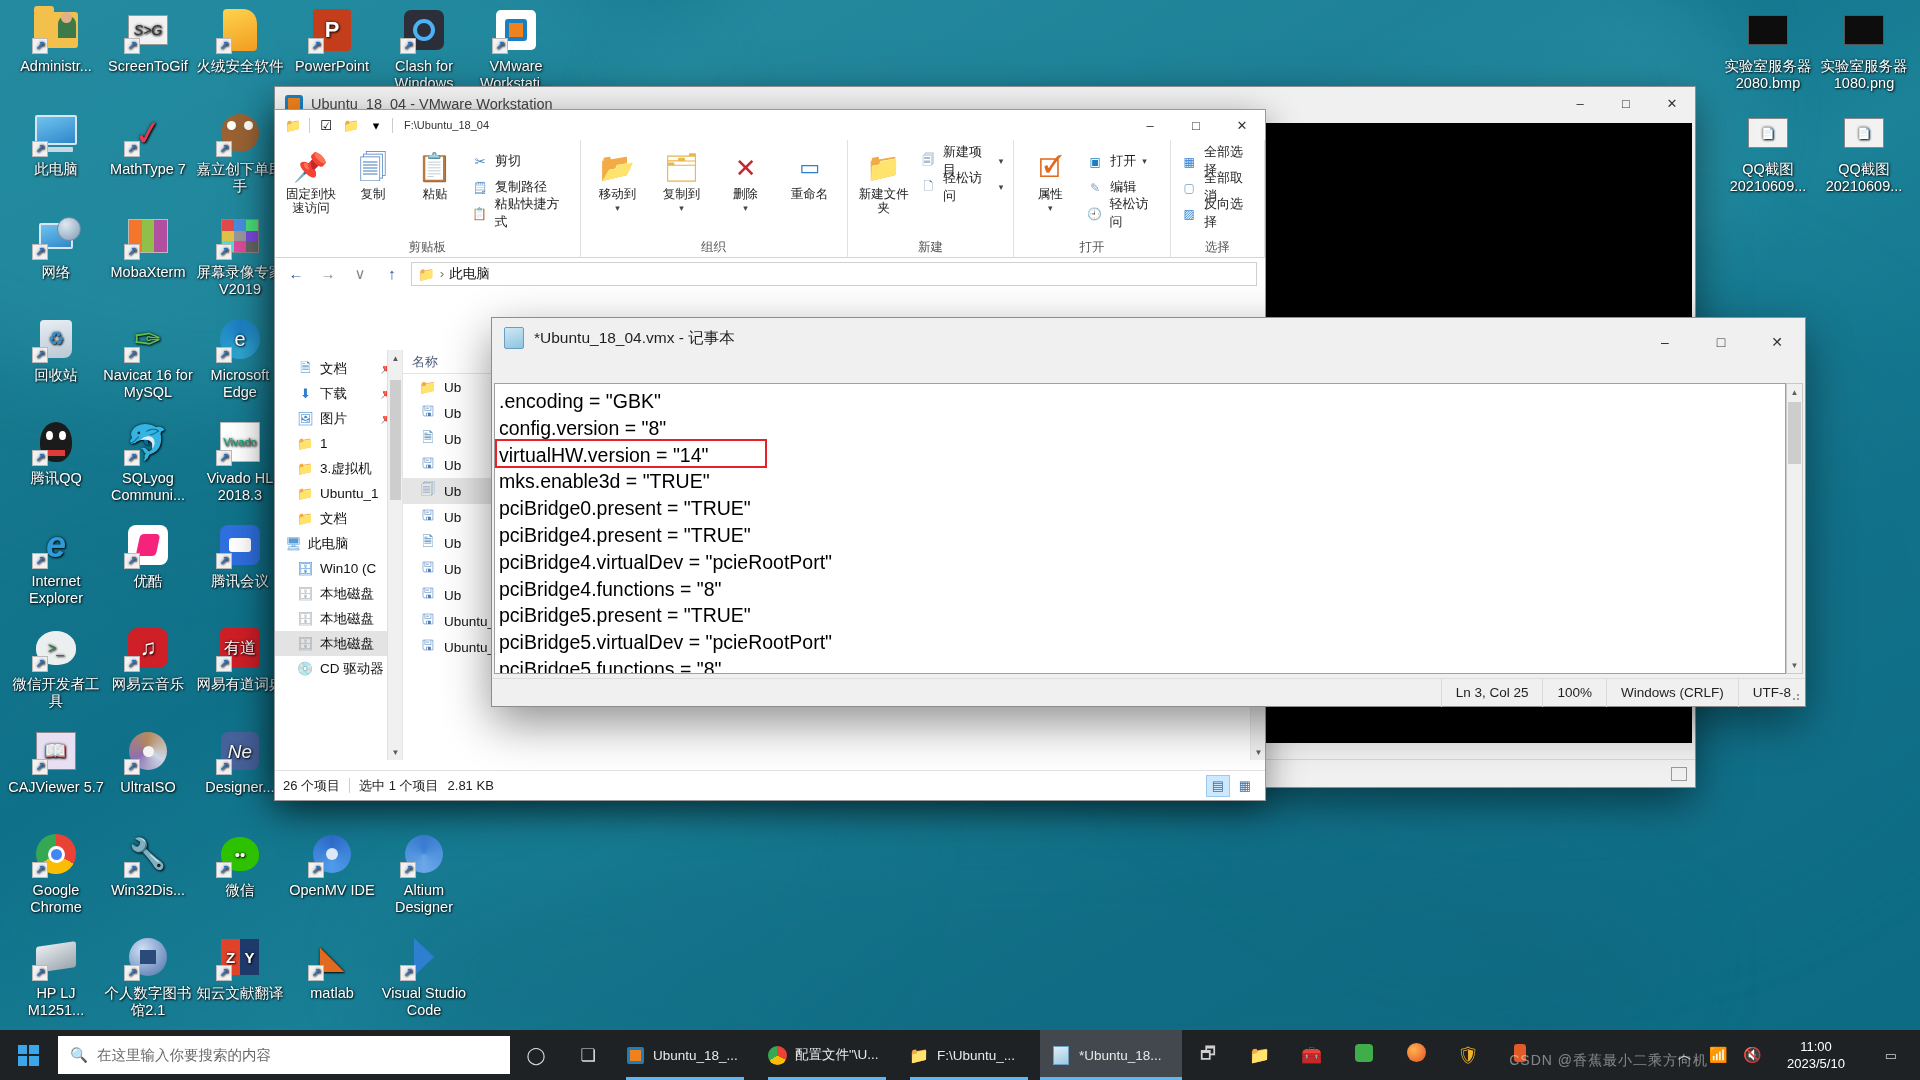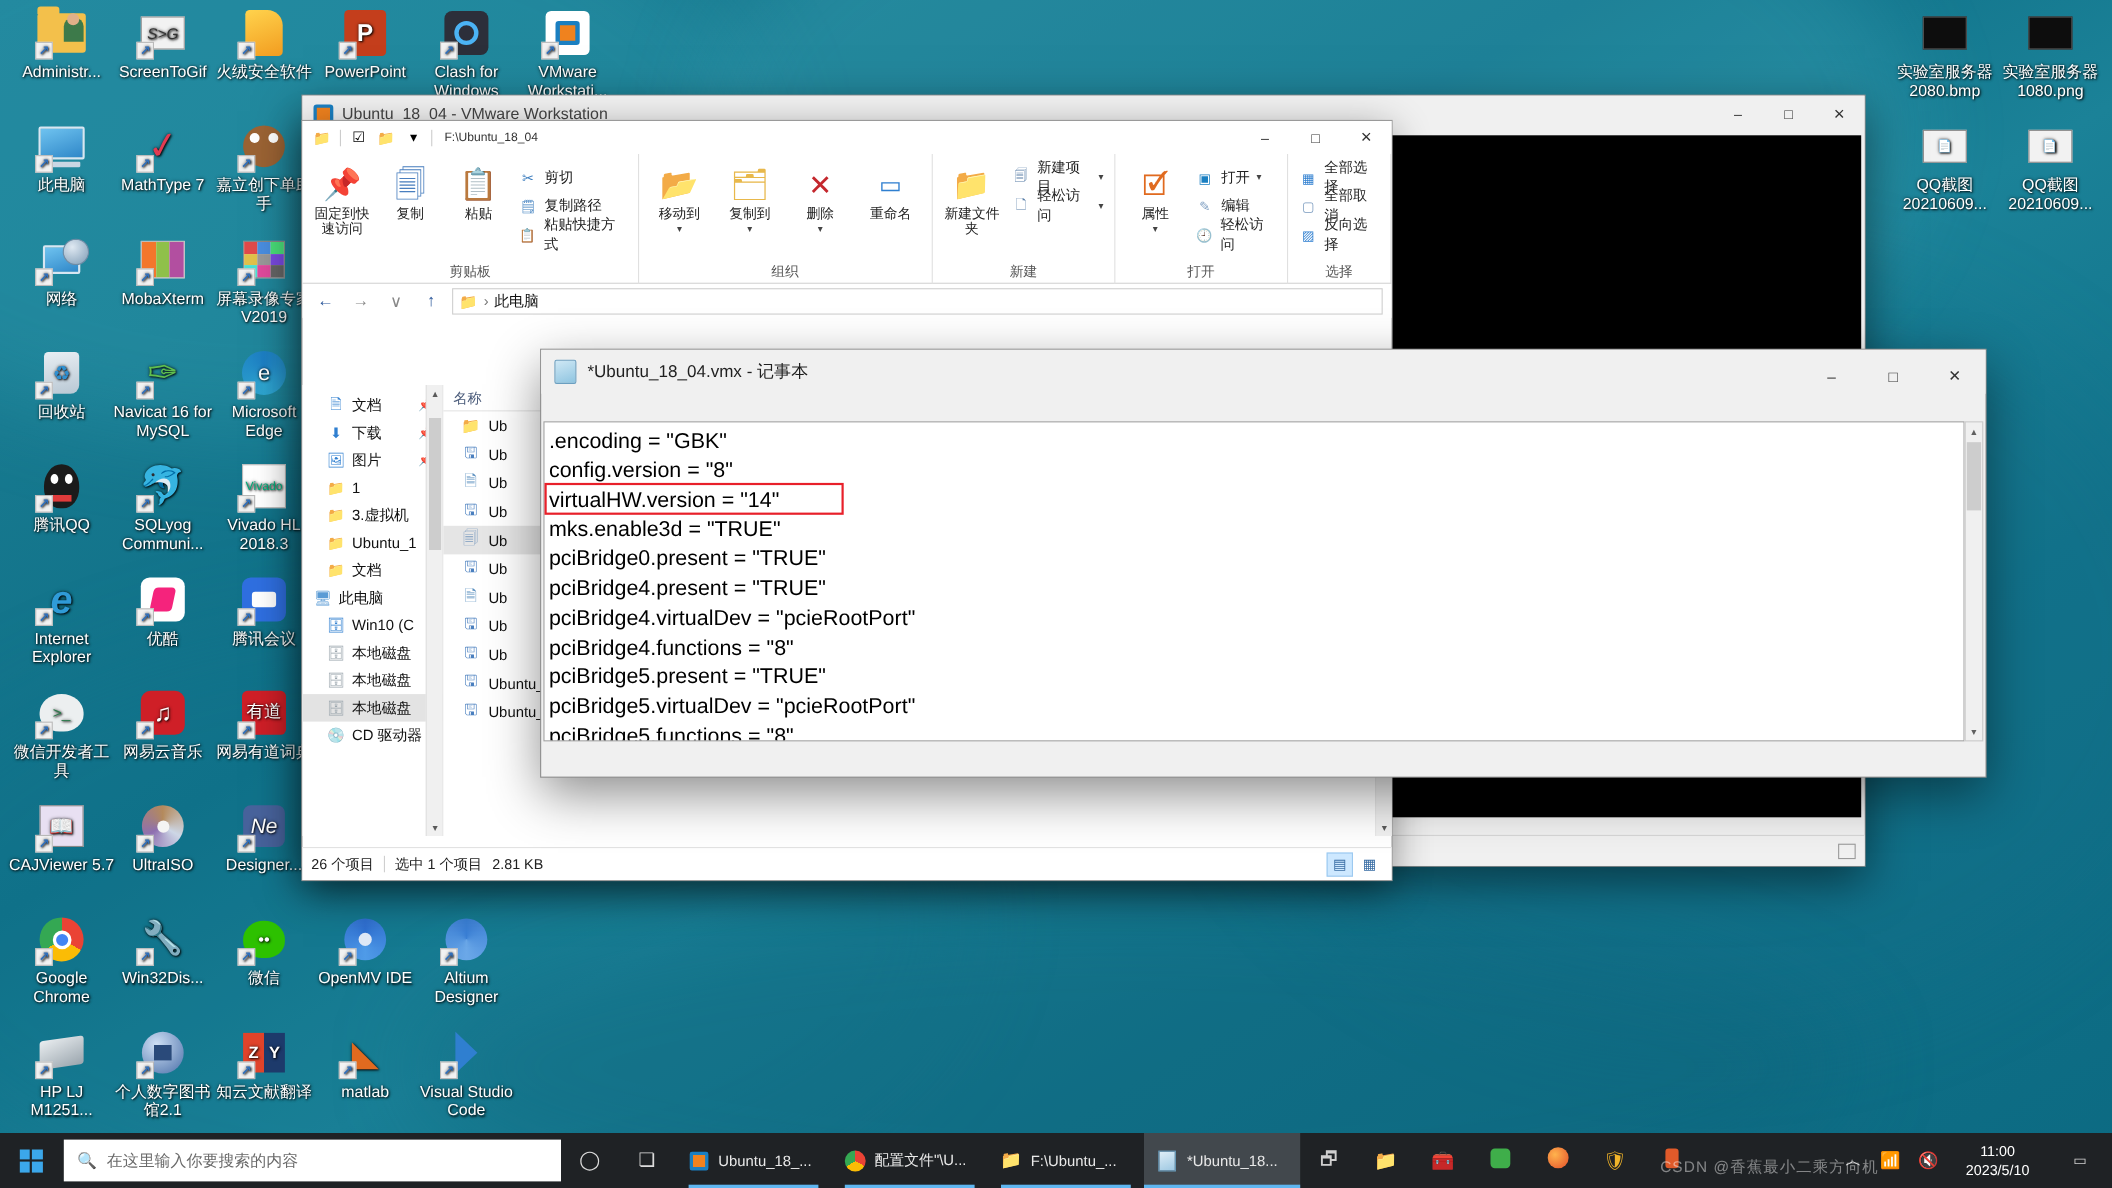--- a/index.html
+++ b/index.html
@@ -953,20 +953,28 @@
       <div class="ln">pciBridge5.present = "TRUE"</div>
       <div class="ln">pciBridge5.virtualDev = "pcieRootPort"</div>
       <div class="ln">pciBridge5.functions = "8"</div>
     </div>
   <div id="np-hl" style="top: 120.6px; border-color: rgb(232, 32, 42); width: 272px;"></div>
   <div id="np-vscroll">
     <div class="up">▲</div>
     <div class="thumb"></div>
     <div class="dn">▼</div>
   </div>
+  <div id="np-status">
+    <span class="spacer"></span>
+    <span class="cell">Ln 3,  Col 25</span>
+    <span class="cell">100%</span>
+    <span class="cell">Windows (CRLF)</span>
+    <span class="cell">UTF-8</span>
+    <span class="np-grip"></span>
+  </div>
 </div>
 
 <div id="taskbar">
   <div id="startbtn">
     <span class="winlogo">
         <i></i>
         <i></i>
         <i></i>
         <i></i>
       </span>

